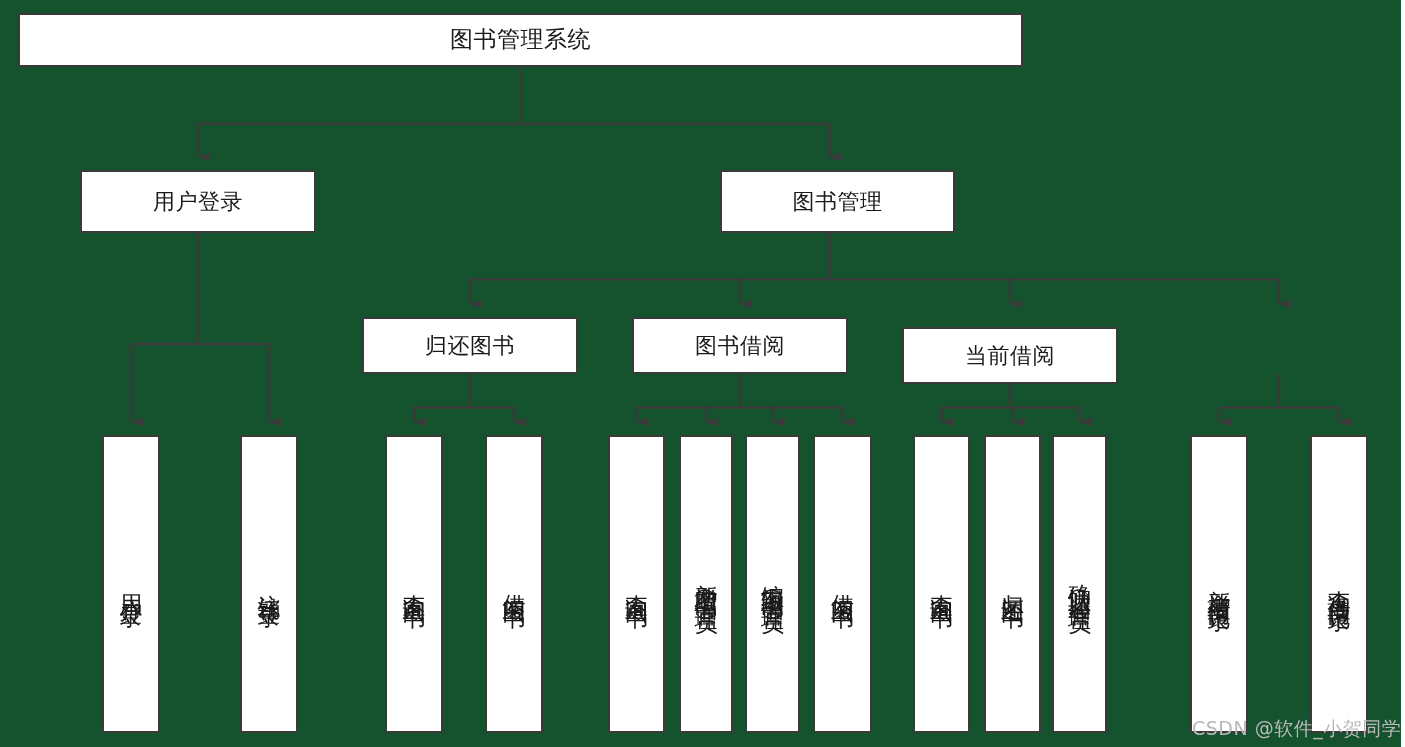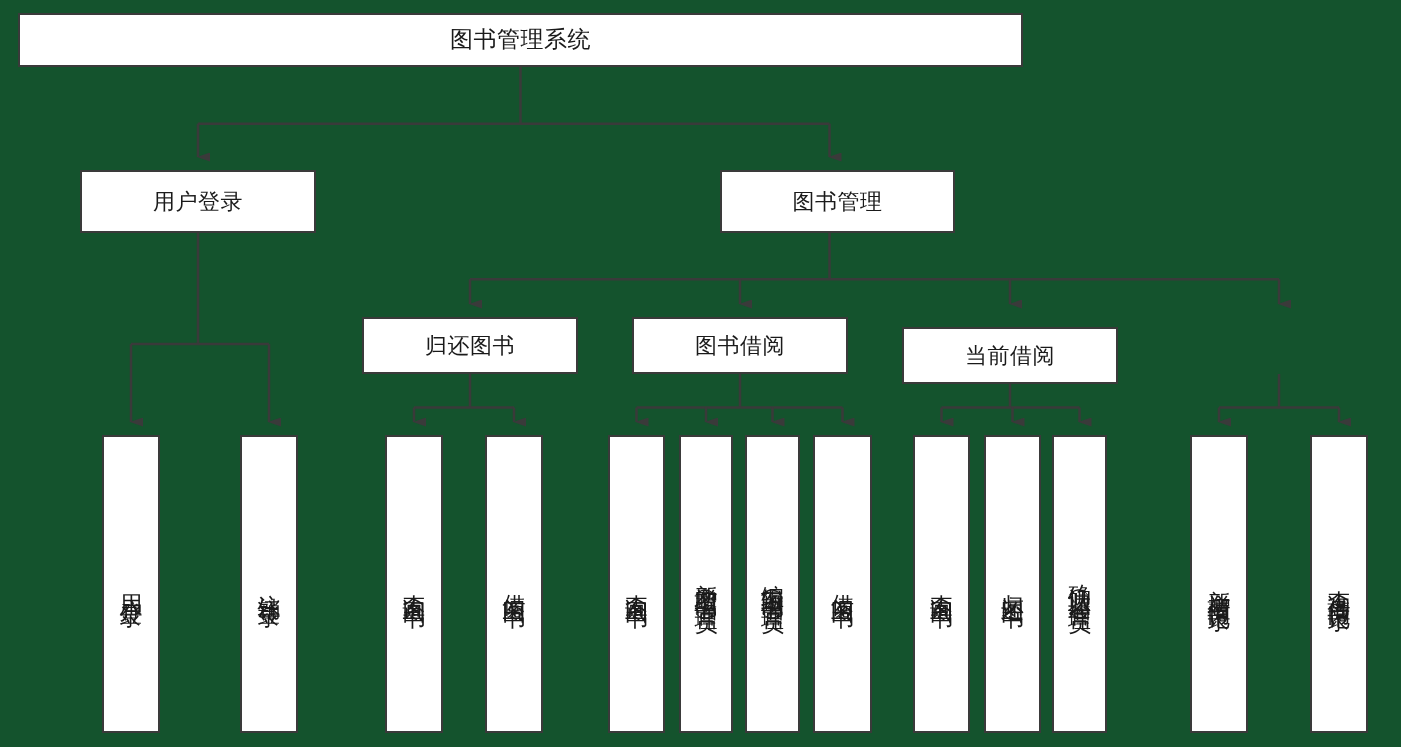--- a/index.html
+++ b/index.html
@@ -181,14 +181,15 @@
     <span class="node-label">确认归还（管理员）</span>
   </div>
 
   <div class="node leaf" style="left: 1190px; top: 435px; width: 58px; height: 298px;">
     <span class="node-label">新增借阅记录</span>
   </div>
   <div class="node leaf" style="left: 1310px; top: 435px; width: 58px; height: 298px;">
     <span class="node-label">查询借阅记录</span>
   </div>
 
+  <div class="watermark" style="left: 1192px; top: 716px;">CSDN @软件_小贺同学</div>
 
 </div>
 
 </body></html>

